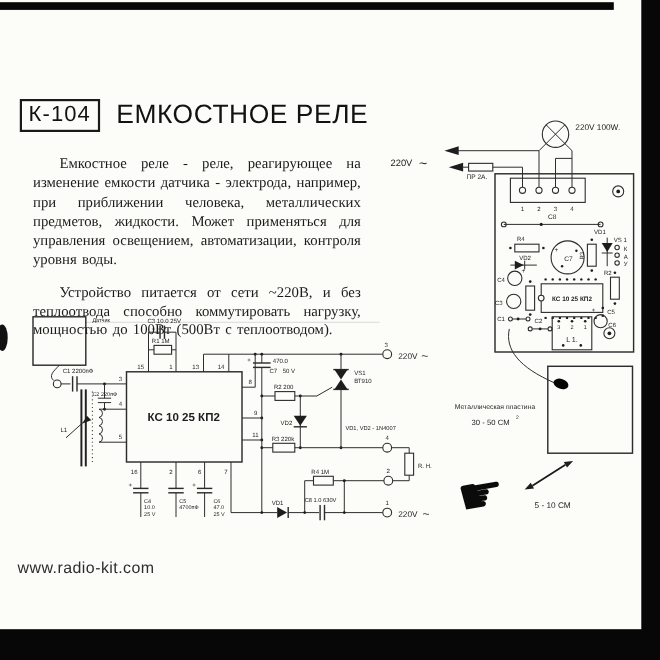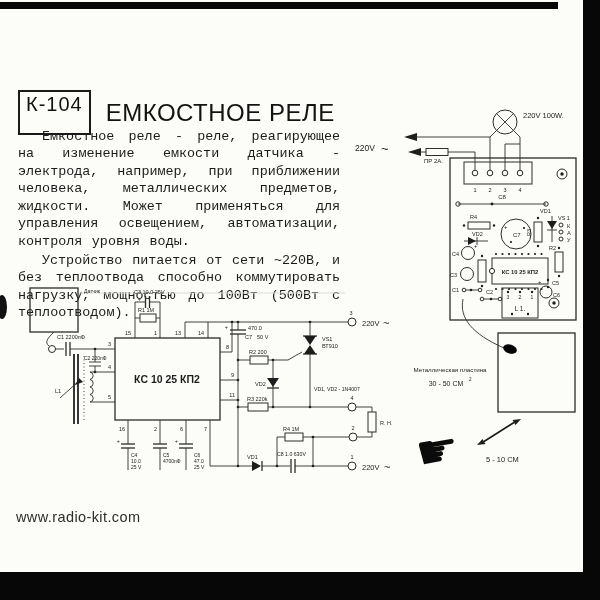--- a/index.html
+++ b/index.html
@@ -3,25 +3,25 @@
 <meta charset="utf-8">
 <style>
   html,body{margin:0;padding:0;}
   .page{position:relative;width:600px;height:600px;background:#fcfcf9;overflow:hidden;
         font-family:"Liberation Sans",sans-serif;}
   .band{position:absolute;background:#070707;}
   .band-top{left:0;top:2px;width:558px;height:7px;}
   .band-right{right:0;top:0;width:17px;height:600px;}
   .band-bottom{left:0;top:572px;width:600px;height:28px;}
   .header{position:absolute;left:18px;top:90px;display:flex;align-items:center;gap:15px;color:#121212;}
-  .code-box{border:2px solid #1a1a1a;padding:1px 6px 17px;font-size:20px;letter-spacing:1px;}
+  .code-box{border:2px solid #1a1a1a;padding:1px 6px 2px;font-size:20px;letter-spacing:1px;}
   .doc-title{font-size:24px;letter-spacing:.5px;text-align:right;}
   .desc{position:absolute;left:18px;top:128px;width:322px;text-align:justify;
         font-family:"Liberation Serif",serif;font-size:13.4px;line-height:1.3;color:#1b1b1b;}
-  .desc p{margin:0;text-indent:24px;word-spacing:1.5px;font-family:Liberation Mono, monospace;}
+  .desc p{margin:12px;text-indent:24px;word-spacing:1.5px;}
   .desc p + p{margin-top:2px;}
   .footer{position:absolute;left:16px;top:467px;font-size:14.5px;color:#2d2d2d;letter-spacing:.4px;margin-top:42px;}
   .hand{position:absolute;left:416px;top:426px;font-size:48px;line-height:1;color:#0b0b0b;
         transform:rotate(-10deg);font-family:"DejaVu Sans",sans-serif;}
   svg.art{position:absolute;left:0;top:0;}
   svg text{fill:#1d1d1d;font-family:"Liberation Sans",sans-serif;}
   .w{stroke:#2c2c2c;stroke-width:.9;fill:none;}
   .w2{stroke:#2c2c2c;stroke-width:1.3;fill:none;}
   .cb{stroke:#2c2c2c;stroke-width:1;fill:none;}
   .fl{fill:#1d1d1d;stroke:none;}

